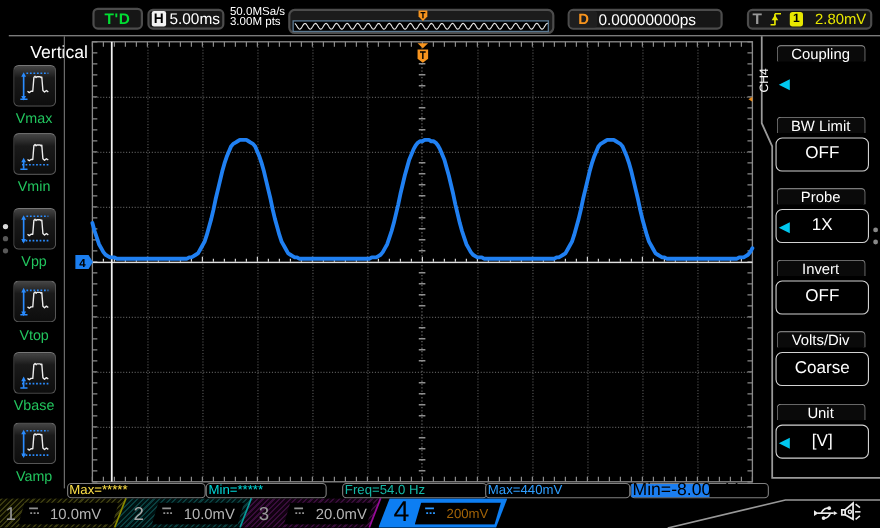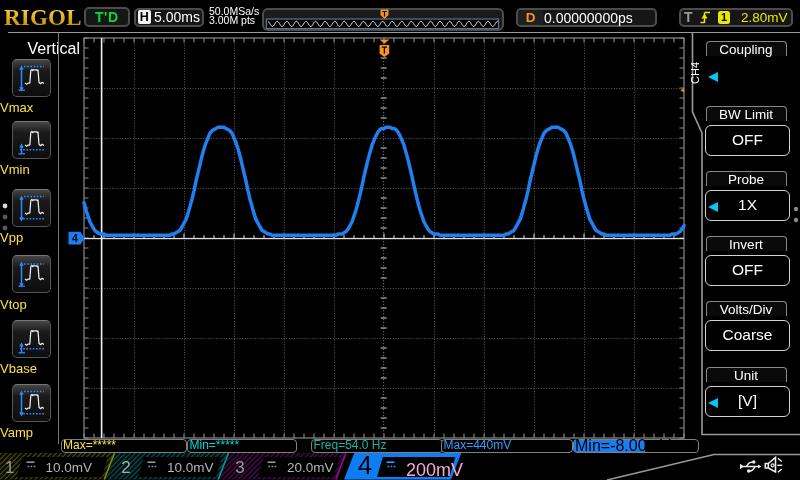--- a/index.html
+++ b/index.html
@@ -3,27 +3,26 @@
 <style>
 *{margin:0;padding:0;box-sizing:border-box}
 html,body{width:800px;height:480px;background:#000;overflow:hidden;font-family:"Liberation Sans",sans-serif}
 #scr{position:relative;width:800px;height:480px;background:#000;will-change:transform}
 .abs{position:absolute}
 .tbox{position:absolute;background:#161616;border:2px solid #4c4c4c;border-radius:5px}
 .mlabel{position:absolute;left:705.5px;width:81px;height:15px;background:#0a0a0a;border:1px solid #888;border-bottom:none;border-radius:4px 4px 0 0;color:#ffffff;font-size:13.5px;text-align:center;line-height:15px}
 .mval{position:absolute;left:705px;width:85px;height:31px;background:#000;border:1.7px solid #d2d2d2;border-radius:6px;color:#fff;font-size:15.5px;text-align:center;line-height:28px}
 .marr{position:absolute;left:708px;width:0;height:0;border-top:5.8px solid transparent;border-bottom:5.8px solid transparent;border-right:10px solid #00c8f0}
 .vbtn{position:absolute;left:12px;width:39px;height:38px;border-radius:5px;background:linear-gradient(#454545,#1a1a1a 30%,#0d0d0d);border:1px solid #555;border-top-color:#777}
-.vlab{position:absolute;left:0;width:62px;color:#fde047;font-size:13px}
+.vlab{position:absolute;left:0;width:62px;text-align:center;color:#22c55e;font-size:13px}
 .mbx{position:absolute;top:439px;height:13.5px;background:#000;border:1px solid #808080;border-radius:4px;font-size:12px;line-height:11.5px;white-space:nowrap;overflow:hidden;padding-left:1.5px}
 </style></head>
 <body>
 <div id="scr">
 
-<div class="abs" style="left:4px;top:5px;width:78px;height:24px;font-family:'Liberation Serif',serif;font-weight:bold;font-size:23px;letter-spacing:0.2px;background:linear-gradient(#ffdd55,#cf9400 85%);-webkit-background-clip:text;background-clip:text;color:transparent">RIGOL</div>
 <div class="tbox" style="left:84px;top:7px;width:45.5px;height:20px;color:#00dd33;font-weight:bold;font-size:14px;letter-spacing:0.5px;text-align:center;line-height:17px">T'D</div>
 <div class="tbox" style="left:134px;top:7.5px;width:70px;height:19px">
   <div class="abs" style="left:1.5px;top:0.5px;width:13.5px;height:14px;background:#f2f2f2;border-radius:2px;color:#000;font-weight:bold;font-size:12.5px;text-align:center;line-height:14px">H</div>
   <div class="abs" style="left:17px;top:-0.5px;width:48px;height:16px;color:#fff;font-size:14px;text-align:center;line-height:16px">5.00ms</div>
 </div>
 <div class="abs" style="left:209px;top:7px;width:60px;color:#fff;font-size:10.5px;line-height:8.6px"><span>50.0MSa/s</span><br><span>3.00M pts</span></div>
 <div class="tbox" style="left:262px;top:8px;width:242px;height:23px;background:#1b1b1b;border-radius:6px"></div>
 <svg class="abs" style="left:0;top:0" width="800" height="36" viewBox="0 0 800 36">
   <rect x="266.5" y="19" width="232" height="9.6" fill="#000" stroke="#5a7890" stroke-width="1.2"></rect>
   <path d="M268,21.4 268.5,21.7 269,22.3 269.5,23.0 270,23.8 270.5,24.7 271,25.4 271.5,26.0 272,26.4 272.5,26.5 273,26.3 273.5,25.9 274,25.3 274.5,24.5 275,23.6 275.5,22.8 276,22.1 276.5,21.6 277,21.3 277.5,21.3 278,21.6 278.5,22.2 279,22.9 279.5,23.7 280,24.5 280.5,25.3 281,25.9 281.5,26.3 282,26.5 282.5,26.4 283,26.0 283.5,25.4 284,24.6 284.5,23.8 285,22.9 285.5,22.2 286,21.7 286.5,21.4 287,21.3 287.5,21.6 288,22.1 288.5,22.7 289,23.6 289.5,24.4 290,25.2 290.5,25.9 291,26.3 291.5,26.5 292,26.4 292.5,26.1 293,25.5 293.5,24.7 294,23.9 294.5,23.1 295,22.3 295.5,21.7 296,21.4 296.5,21.3 297,21.5 297.5,22.0 298,22.6 298.5,23.4 299,24.3 299.5,25.1 300,25.8 300.5,26.2 301,26.5 301.5,26.4 302,26.1 302.5,25.6 303,24.9 303.5,24.0 304,23.2 304.5,22.4 305,21.8 305.5,21.4 306,21.3 306.5,21.5 307,21.9 307.5,22.5 308,23.3 308.5,24.1 309,25.0 309.5,25.7 310,26.2 310.5,26.5 311,26.5 311.5,26.2 312,25.7 312.5,25.0 313,24.2 313.5,23.3 314,22.5 314.5,21.9 315,21.5 315.5,21.3 316,21.4 316.5,21.8 317,22.4 317.5,23.2 318,24.0 318.5,24.8 319,25.6 319.5,26.1 320,26.4 320.5,26.5 321,26.3 321.5,25.8 322,25.1 322.5,24.3 323,23.5 323.5,22.7 324,22.0 324.5,21.5 325,21.3 325.5,21.4 326,21.7 326.5,22.3 327,23.0 327.5,23.9 328,24.7 328.5,25.5 329,26.0 329.5,26.4 330,26.5 330.5,26.3 331,25.9 331.5,25.2 332,24.4 332.5,23.6 333,22.8 333.5,22.1 334,21.6 334.5,21.3 335,21.3 335.5,21.6 336,22.2 336.5,22.9 337,23.7 337.5,24.6 338,25.3 338.5,26.0 339,26.4 339.5,26.5 340,26.4 340.5,26.0 341,25.3 341.5,24.6 342,23.7 342.5,22.9 343,22.2 343.5,21.6 344,21.3 344.5,21.3 345,21.6 345.5,22.1 346,22.8 346.5,23.6 347,24.4 347.5,25.2 348,25.9 348.5,26.3 349,26.5 349.5,26.4 350,26.0 350.5,25.5 351,24.7 351.5,23.9 352,23.0 352.5,22.3 353,21.7 353.5,21.4 354,21.3 354.5,21.5 355,22.0 355.5,22.6 356,23.4 356.5,24.3 357,25.1 357.5,25.8 358,26.3 358.5,26.5 359,26.4 359.5,26.1 360,25.6 360.5,24.8 361,24.0 361.5,23.2 362,22.4 362.5,21.8 363,21.4 363.5,21.3 364,21.5 364.5,21.9 365,22.5 365.5,23.3 366,24.2 366.5,25.0 367,25.7 367.5,26.2 368,26.5 368.5,26.5 369,26.2 369.5,25.7 370,25.0 370.5,24.1 371,23.3 371.5,22.5 372,21.9 372.5,21.5 373,21.3 373.5,21.4 374,21.8 374.5,22.4 375,23.2 375.5,24.0 376,24.9 376.5,25.6 377,26.1 377.5,26.4 378,26.5 378.5,26.2 379,25.8 379.5,25.1 380,24.3 380.5,23.4 381,22.6 381.5,22.0 382,21.5 382.5,21.3 383,21.4 383.5,21.7 384,22.3 384.5,23.1 385,23.9 385.5,24.7 386,25.5 386.5,26.1 387,26.4 387.5,26.5 388,26.3 388.5,25.9 389,25.2 389.5,24.4 390,23.6 390.5,22.7 391,22.1 391.5,21.6 392,21.3 392.5,21.4 393,21.7 393.5,22.2 394,22.9 394.5,23.8 395,24.6 395.5,25.4 396,26.0 396.5,26.4 397,26.5 397.5,26.4 398,25.9 398.5,25.3 399,24.5 399.5,23.7 400,22.9 400.5,22.2 401,21.6 401.5,21.3 402,21.3 402.5,21.6 403,22.1 403.5,22.8 404,23.6 404.5,24.5 405,25.3 405.5,25.9 406,26.3 406.5,26.5 407,26.4 407.5,26.0 408,25.4 408.5,24.7 409,23.8 409.5,23.0 410,22.3 410.5,21.7 411,21.4 411.5,21.3 412,21.5 412.5,22.0 413,22.7 413.5,23.5 414,24.3 414.5,25.1 415,25.8 415.5,26.3 416,26.5 416.5,26.4 417,26.1 417.5,25.5 418,24.8 418.5,24.0 419,23.1 419.5,22.4 420,21.8 420.5,21.4 421,21.3 421.5,21.5 422,21.9 422.5,22.6 423,23.3 423.5,24.2 424,25.0 424.5,25.7 425,26.2 425.5,26.5 426,26.5 426.5,26.2 427,25.6 427.5,24.9 428,24.1 428.5,23.3 429,22.5 429.5,21.9 430,21.4 430.5,21.3 431,21.4 431.5,21.8 432,22.4 432.5,23.2 433,24.1 433.5,24.9 434,25.6 434.5,26.1 435,26.4 435.5,26.5 436,26.2 436.5,25.7 437,25.0 437.5,24.2 438,23.4 438.5,22.6 439,21.9 439.5,21.5 440,21.3 440.5,21.4 441,21.7 441.5,22.3 442,23.1 442.5,23.9 443,24.8 443.5,25.5 444,26.1 444.5,26.4 445,26.5 445.5,26.3 446,25.8 446.5,25.2 447,24.4 447.5,23.5 448,22.7 448.5,22.0 449,21.5 449.5,21.3 450,21.4 450.5,21.7 451,22.2 451.5,23.0 452,23.8 452.5,24.6 453,25.4 453.5,26.0 454,26.4 454.5,26.5 455,26.3 455.5,25.9 456,25.3 456.5,24.5 457,23.7 457.5,22.8 458,22.1 458.5,21.6 459,21.3 459.5,21.3 460,21.6 460.5,22.1 461,22.8 461.5,23.7 462,24.5 462.5,25.3 463,25.9 463.5,26.3 464,26.5 464.5,26.4 465,26.0 465.5,25.4 466,24.6 466.5,23.8 467,23.0 467.5,22.2 468,21.7 468.5,21.4 469,21.3 469.5,21.5 470,22.0 470.5,22.7 471,23.5 471.5,24.4 472,25.2 472.5,25.8 473,26.3 473.5,26.5 474,26.4 474.5,26.1 475,25.5 475.5,24.8 476,23.9 476.5,23.1 477,22.3 477.5,21.8 478,21.4 478.5,21.3 479,21.5 479.5,21.9 480,22.6 480.5,23.4 481,24.2 481.5,25.0 482,25.7 482.5,26.2 483,26.5 483.5,26.5 484,26.2 484.5,25.6 485,24.9 485.5,24.1 486,23.2 486.5,22.4 487,21.8 487.5,21.4 488,21.3 488.5,21.4 489,21.8 489.5,22.5 490,23.2 490.5,24.1 491,24.9 491.5,25.6 492,26.2 492.5,26.5 493,26.5 493.5,26.2 494,25.7 494.5,25.0 495,24.2 495.5,23.4 496,22.6 496.5,21.9 497,21.5 497.5,21.3 498,21.4" fill="none" stroke="#e8e8e8" stroke-width="1"></path>
@@ -179,21 +178,21 @@
       <path d="M1.5 5.5 H9.5" stroke="#909090" stroke-width="1.7" stroke-dasharray="1.7 1.4"></path>
     </svg>
 <div class="abs" style="left:287px;top:460px;font-size:13.5px;color:#b4b4b4">20.0mV</div>
 <div class="abs" style="left:344px;top:453.0px;width:117.3px;height:26.5px;background:#0d7ef2;clip-path:polygon(10.3px 0, 117.3px 0, 107.0px 100%, 0 100%)"></div>
 <div class="abs" style="left:377px;top:456.5px;width:78.5px;height:20.5px;background:#000;clip-path:polygon(6.0px 0, 78.5px 0, 72.5px 100%, 0 100%)"></div>
 <div class="abs" style="left:353px;top:455.3px;width:24px;text-align:center;color:#000;font-size:26px;line-height:20px">4</div>
 <svg class="abs" style="left:386px;top:460.5px" width="11" height="9" viewBox="0 0 11 9">
       <path d="M0.5 1.2 H8.5" stroke="#2a96ff" stroke-width="1.7"></path>
       <path d="M1.5 5.5 H9.5" stroke="#2a96ff" stroke-width="1.7" stroke-dasharray="1.7 1.4"></path>
     </svg>
-<div class="abs" style="left:406px;top:460px;font-size:18px;color:#f9a8d4">200mV</div>
+<div class="abs" style="left:406px;top:460px;font-size:12px;color:#a16207">200mV</div>
 <svg class="abs" style="left:0;top:450px" width="600" height="30" viewBox="0 450 600 30">
       <path d="M104.2 479.5 L114.5 453.0" stroke="#8a8a00" stroke-width="1.6"></path>
       <path d="M218.2 479.5 L228.5 453.0" stroke="#0a9a9a" stroke-width="1.6"></path>
       <path d="M335.7 479.5 L346.0 453.0" stroke="#9a0a9a" stroke-width="1.6"></path>
     </svg>
 
 <svg class="abs" style="left:600px;top:450px" width="200" height="30" viewBox="0 0 200 30">
   <path d="M7 30 L114 4.5 H200" fill="#000" stroke="#999" stroke-width="1.5"></path>
   <g stroke="#ececec" stroke-width="1.5" fill="none">
     <path d="M143 16.5 H158"></path>

